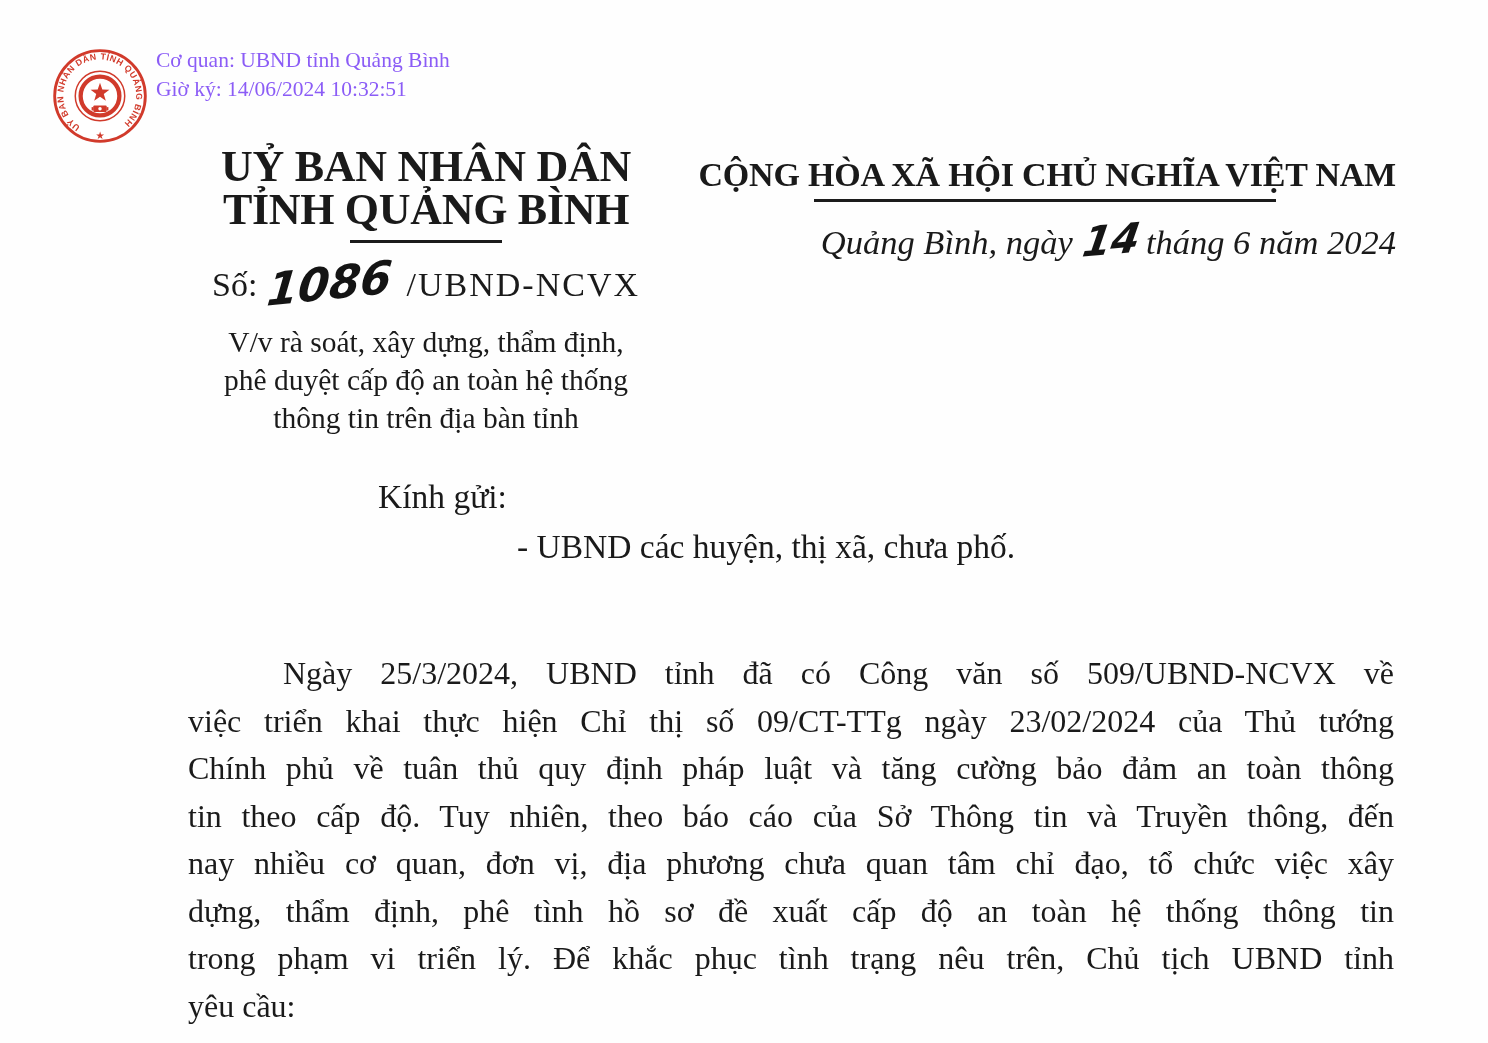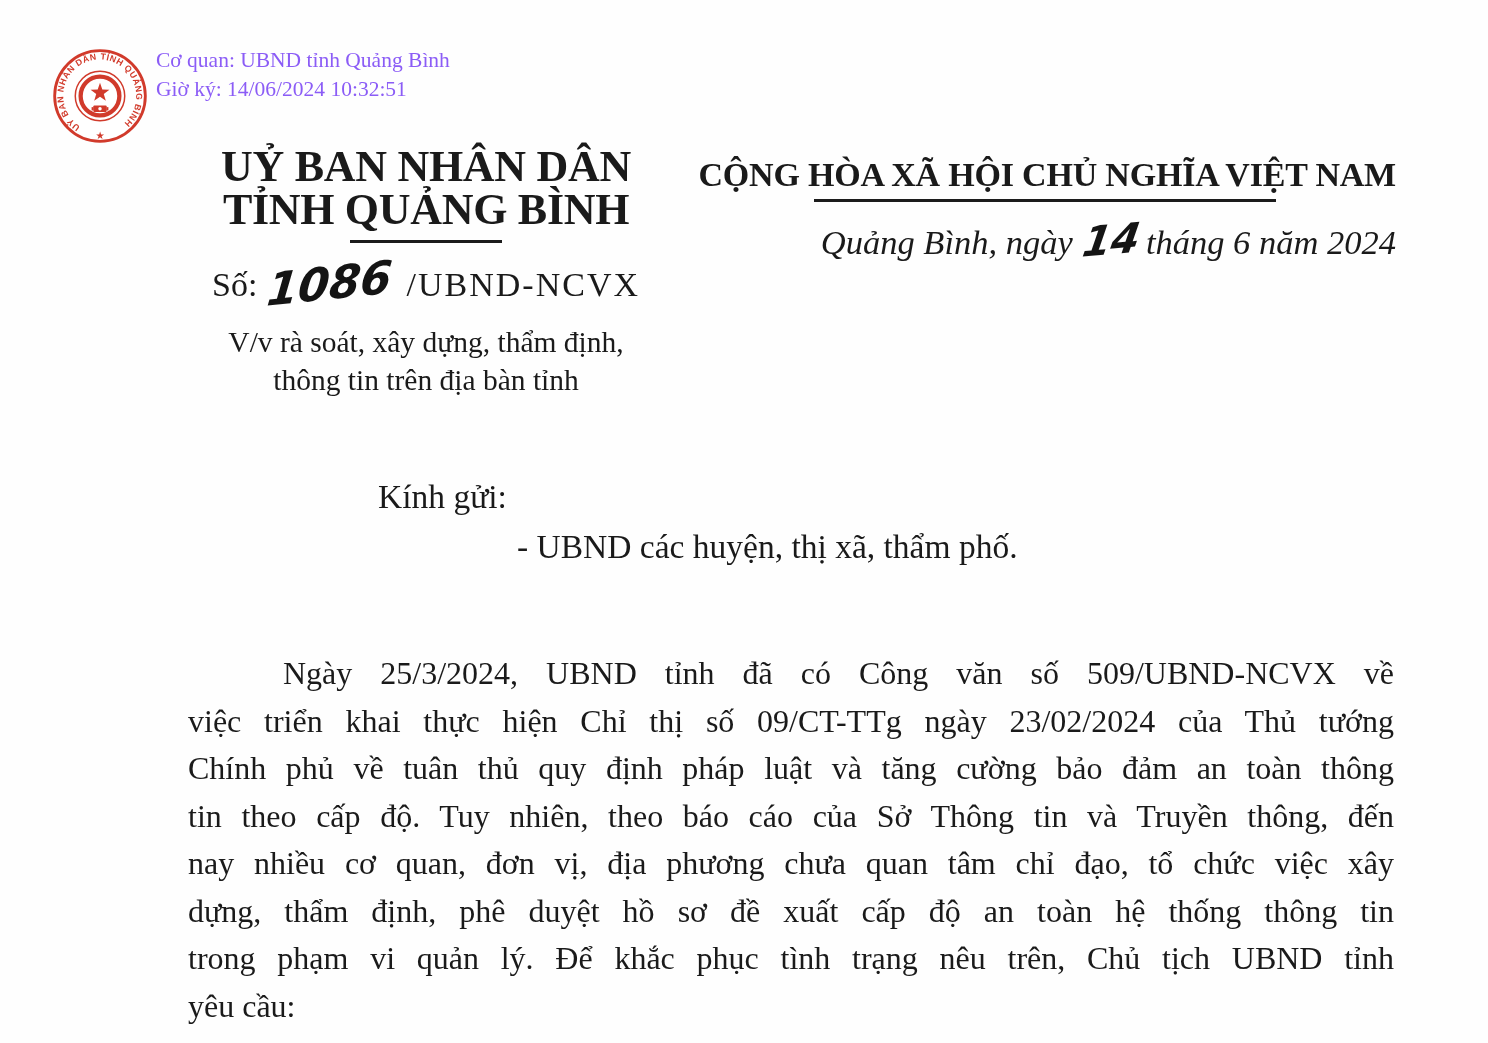--- a/index.html
+++ b/index.html
@@ -191,41 +191,42 @@
 
   <div class="issuer-col">
     <div class="org-line">UỶ BAN NHÂN DÂN</div>
     <div class="org-line">TỈNH QUẢNG BÌNH</div>
     <div class="org-underline"></div>
     <div class="doc-number-line">
       <span>Số:</span><span class="hand-num">1086</span><span class="doc-number-suffix">/UBND-NCVX</span>
     </div>
     <div class="doc-subject">
       <div>V/v rà soát, xây dựng, thẩm định,</div>
+      <div>phê duyệt cấp độ an toàn hệ thống</div>
       <div>thông tin trên địa bàn tỉnh</div>
     </div>
   </div>
 
   <div class="national-col">
     <div class="nat-line1">CỘNG HÒA XÃ HỘI CHỦ NGHĨA VIỆT NAM</div>
     <div class="nat-underline"></div>
     <div class="date-line">
       <span>Quảng Bình, ngày</span><span class="hand-day">14</span><span>tháng 6 năm 2024</span>
     </div>
   </div>
 
   <div class="salutation">Kính gửi:</div>
   <div class="recipients">
-    <div>- UBND các huyện, thị xã, thẩm phố.</div>
+    <div>- UBND các huyện, thị xã, chưa phố.</div>
   </div>
 
   <div class="body-par">
     <div class="body-line first">Ngày 25/3/2024, UBND tỉnh đã có Công văn số 509/UBND-NCVX về</div>
     <div class="body-line">việc triển khai thực hiện Chỉ thị số 09/CT-TTg ngày 23/02/2024 của Thủ tướng</div>
     <div class="body-line">Chính phủ về tuân thủ quy định pháp luật và tăng cường bảo đảm an toàn thông</div>
     <div class="body-line">tin theo cấp độ. Tuy nhiên, theo báo cáo của Sở Thông tin và Truyền thông, đến</div>
     <div class="body-line">nay nhiều cơ quan, đơn vị, địa phương chưa quan tâm chỉ đạo, tổ chức việc xây</div>
-    <div class="body-line">dựng, thẩm định, phê duyệt hồ sơ đề xuất cấp độ an toàn hệ thống thông tin</div>
-    <div class="body-line">trong phạm vi quản lý. Để khắc phục tình trạng nêu trên, Chủ tịch UBND tỉnh</div>
+    <div class="body-line">dựng, thẩm định, phê tình hồ sơ đề xuất cấp độ an toàn hệ thống thông tin</div>
+    <div class="body-line">trong phạm vi triển lý. Để khắc phục tình trạng nêu trên, Chủ tịch UBND tỉnh</div>
     <div class="body-line last">yêu cầu:</div>
   </div>
 
 </div>
 
 </body></html>

